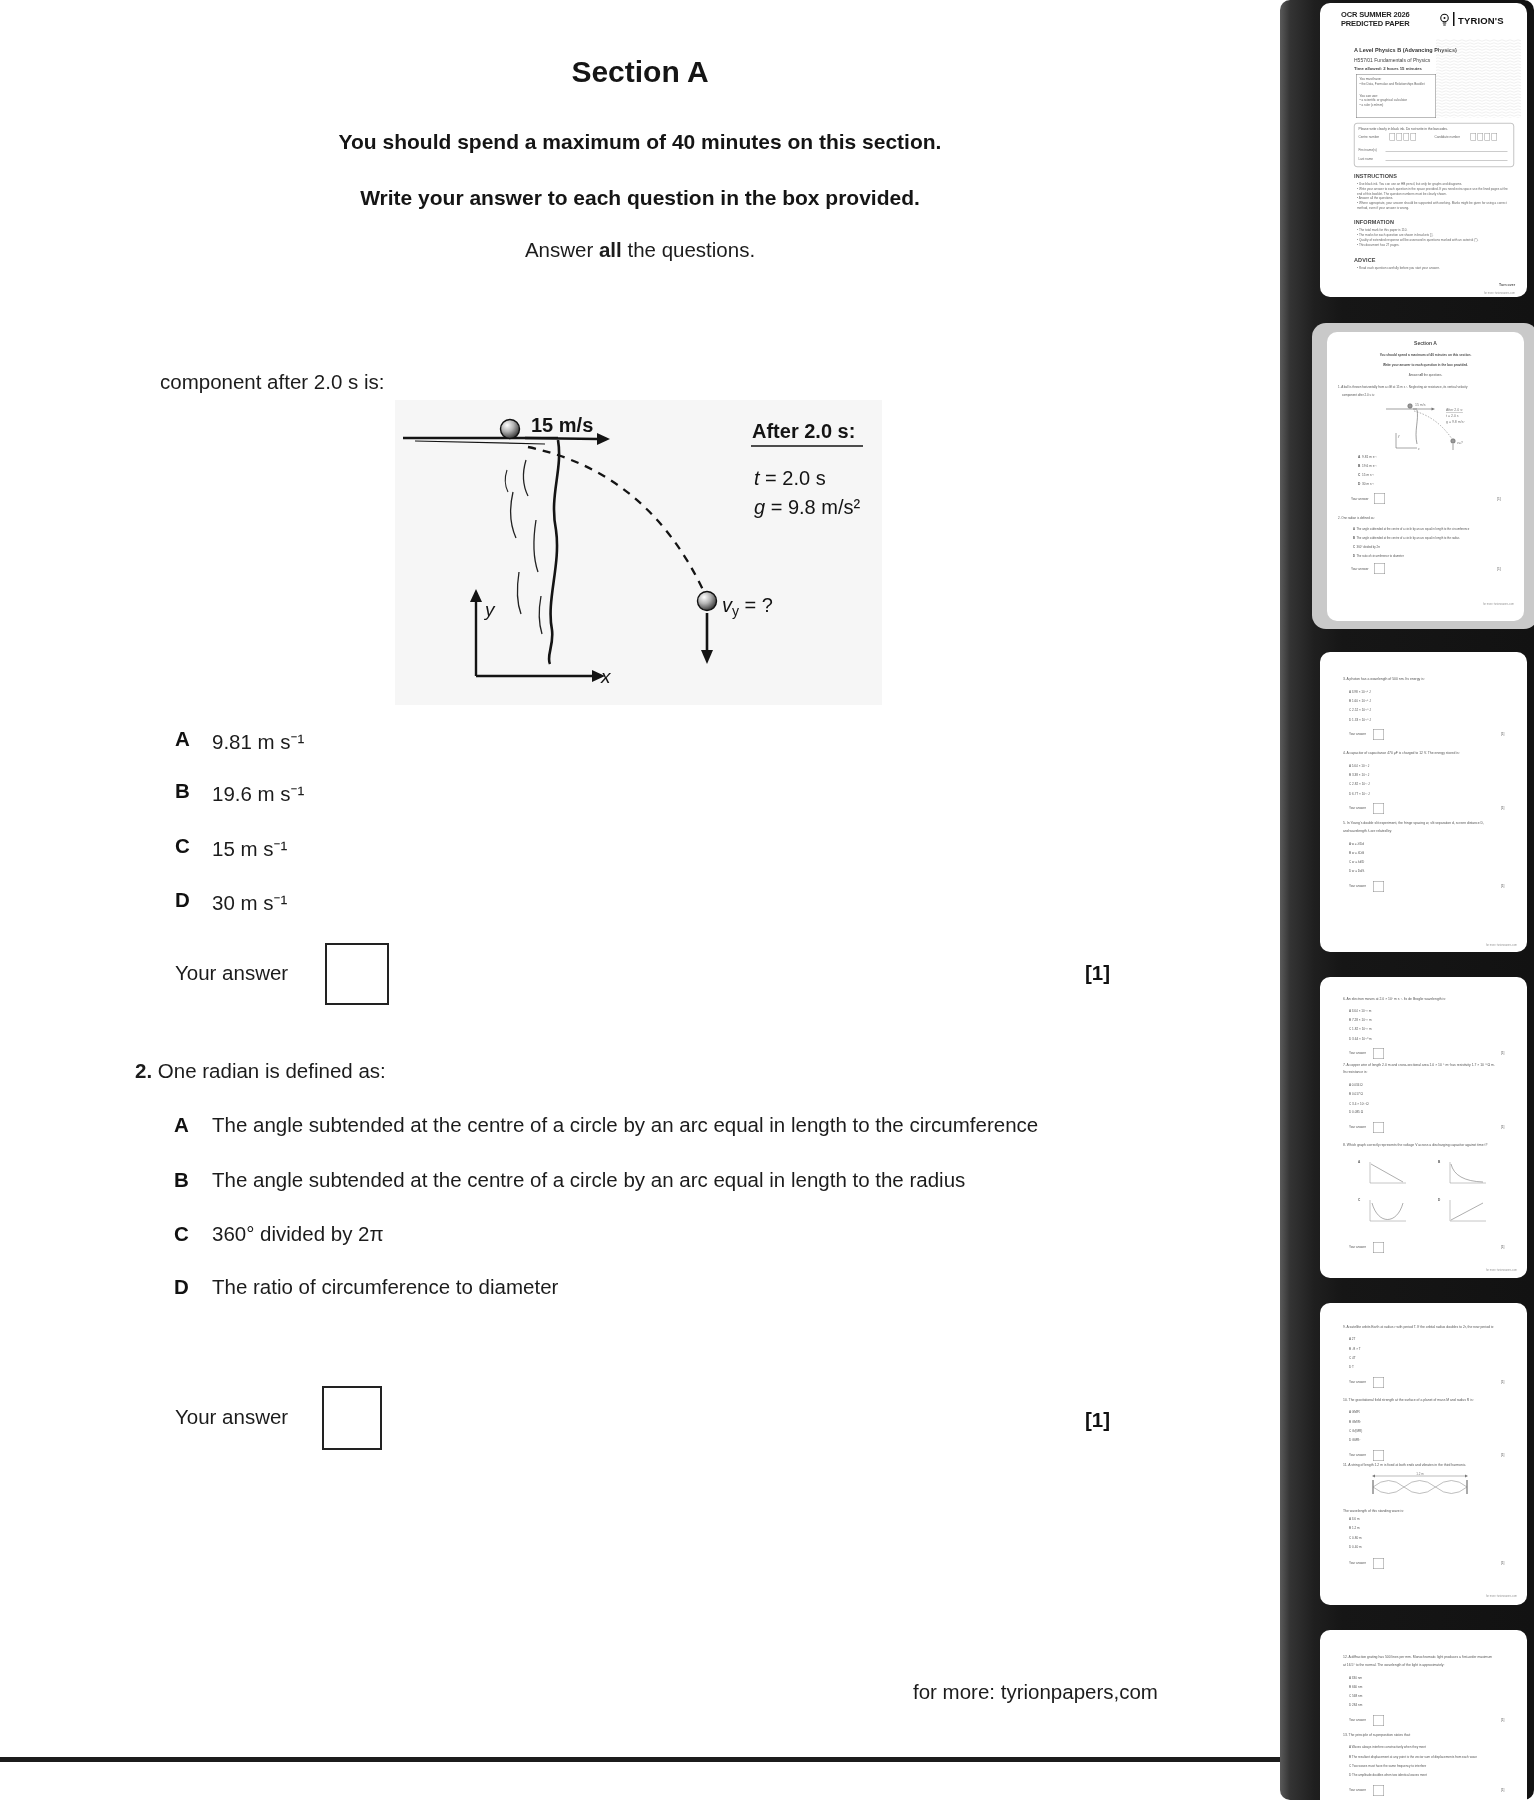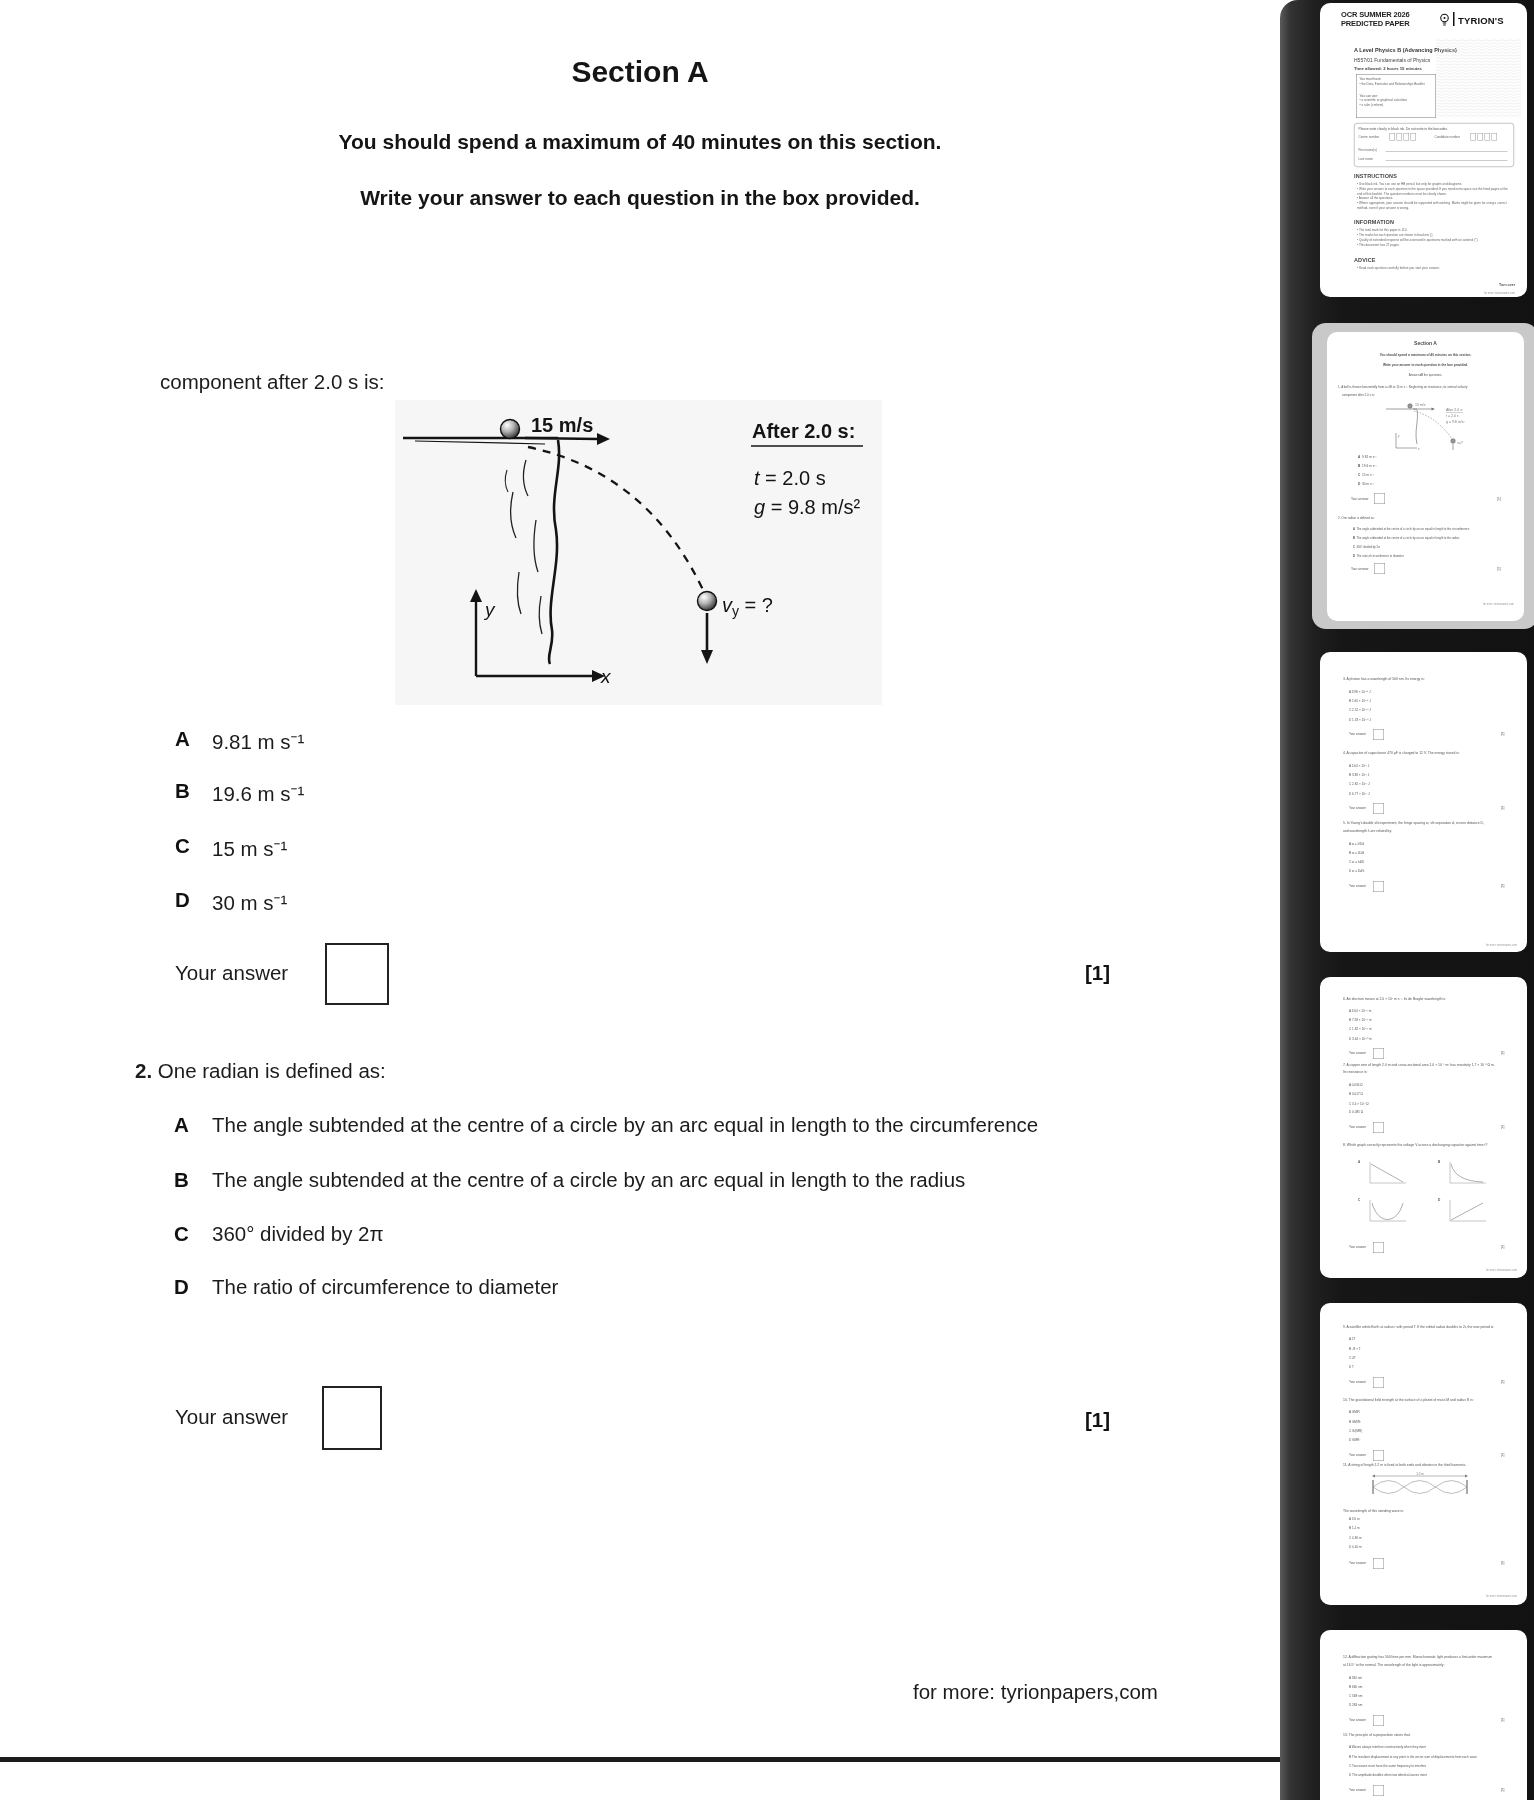--- a/index.html
+++ b/index.html
@@ -35,20 +35,21 @@
 </head>
 <body>
 
 <div class="stage">
 
   <div class="abs" style="left:0;top:0;width:1280px;height:1800px;">
 
     <div class="abs ctr h-title" style="top:55px;">Section A</div>
     <div class="abs ctr h-instr" style="top:130px;">You should spend a maximum of 40 minutes on this section.</div>
     <div class="abs ctr h-instr" style="top:186px;">Write your answer to each question in the box provided.</div>
+    <div class="abs ctr body-t" style="top:238px;"><span>Answer </span><b>all</b><span> the questions.</span></div>
 
     <div class="abs body-t nw" style="left:160px;top:370px;">component after 2.0 s is:</div>
 
     <div class="abs diagram-bg" style="left:395px;top:400px;width:487px;height:305px;">
       <svg width="487" height="305" viewBox="0 0 487 305">
         <defs>
           <radialGradient id="ballg" cx="35%" cy="30%" r="75%">
             <stop offset="0%" stop-color="#ffffff"></stop>
               <stop offset="45%" stop-color="#b5b5b5"></stop>
               <stop offset="100%" stop-color="#2e2e2e"></stop>
@@ -118,21 +119,21 @@
     <div class="abs opt-text nw" style="left:212px;top:1275px;">The ratio of circumference to diameter</div>
 
     <div class="abs body-t nw" style="left:175px;top:1405px;">Your answer</div>
     <div class="abs ansbox" style="left:322px;top:1386px;width:56px;height:60px;"></div>
     <div class="abs marks nw" style="left:1085px;top:1408px;">[1]</div>
 
     <div class="abs body-t nw" style="left:913px;top:1680px;">for more: tyrionpapers,com</div>
     <div class="abs page-rule" style="left:0;top:1757px;width:1280px;height:5px;"></div>
   </div>
 
-  <div class="abs panel" style="left:1280px;top:0;width:254px;height:1800px;">
+  <div class="abs panel" style="left:1280px;top:0;width:254px;height:1800px;border-radius:10px;">
 
     <div class="thumb" style="left:40px;top:3px;width:207px;height:294px;">
       <div class="tiw">
         <div class="abs nw" style="left:42px;top:14px;font-size:15px;font-weight:bold;line-height:17px;color:#222;letter-spacing:-.3px;">
           <div>OCR SUMMER 2026</div>
             <div>PREDICTED PAPER</div>
         </div>
         <div class="abs" style="left:238px;top:20px;">
           <svg width="22" height="30" viewBox="0 0 22 30">
               <circle cx="11" cy="10" r="7.5" fill="none" stroke="#111" stroke-width="2.2"></circle>

